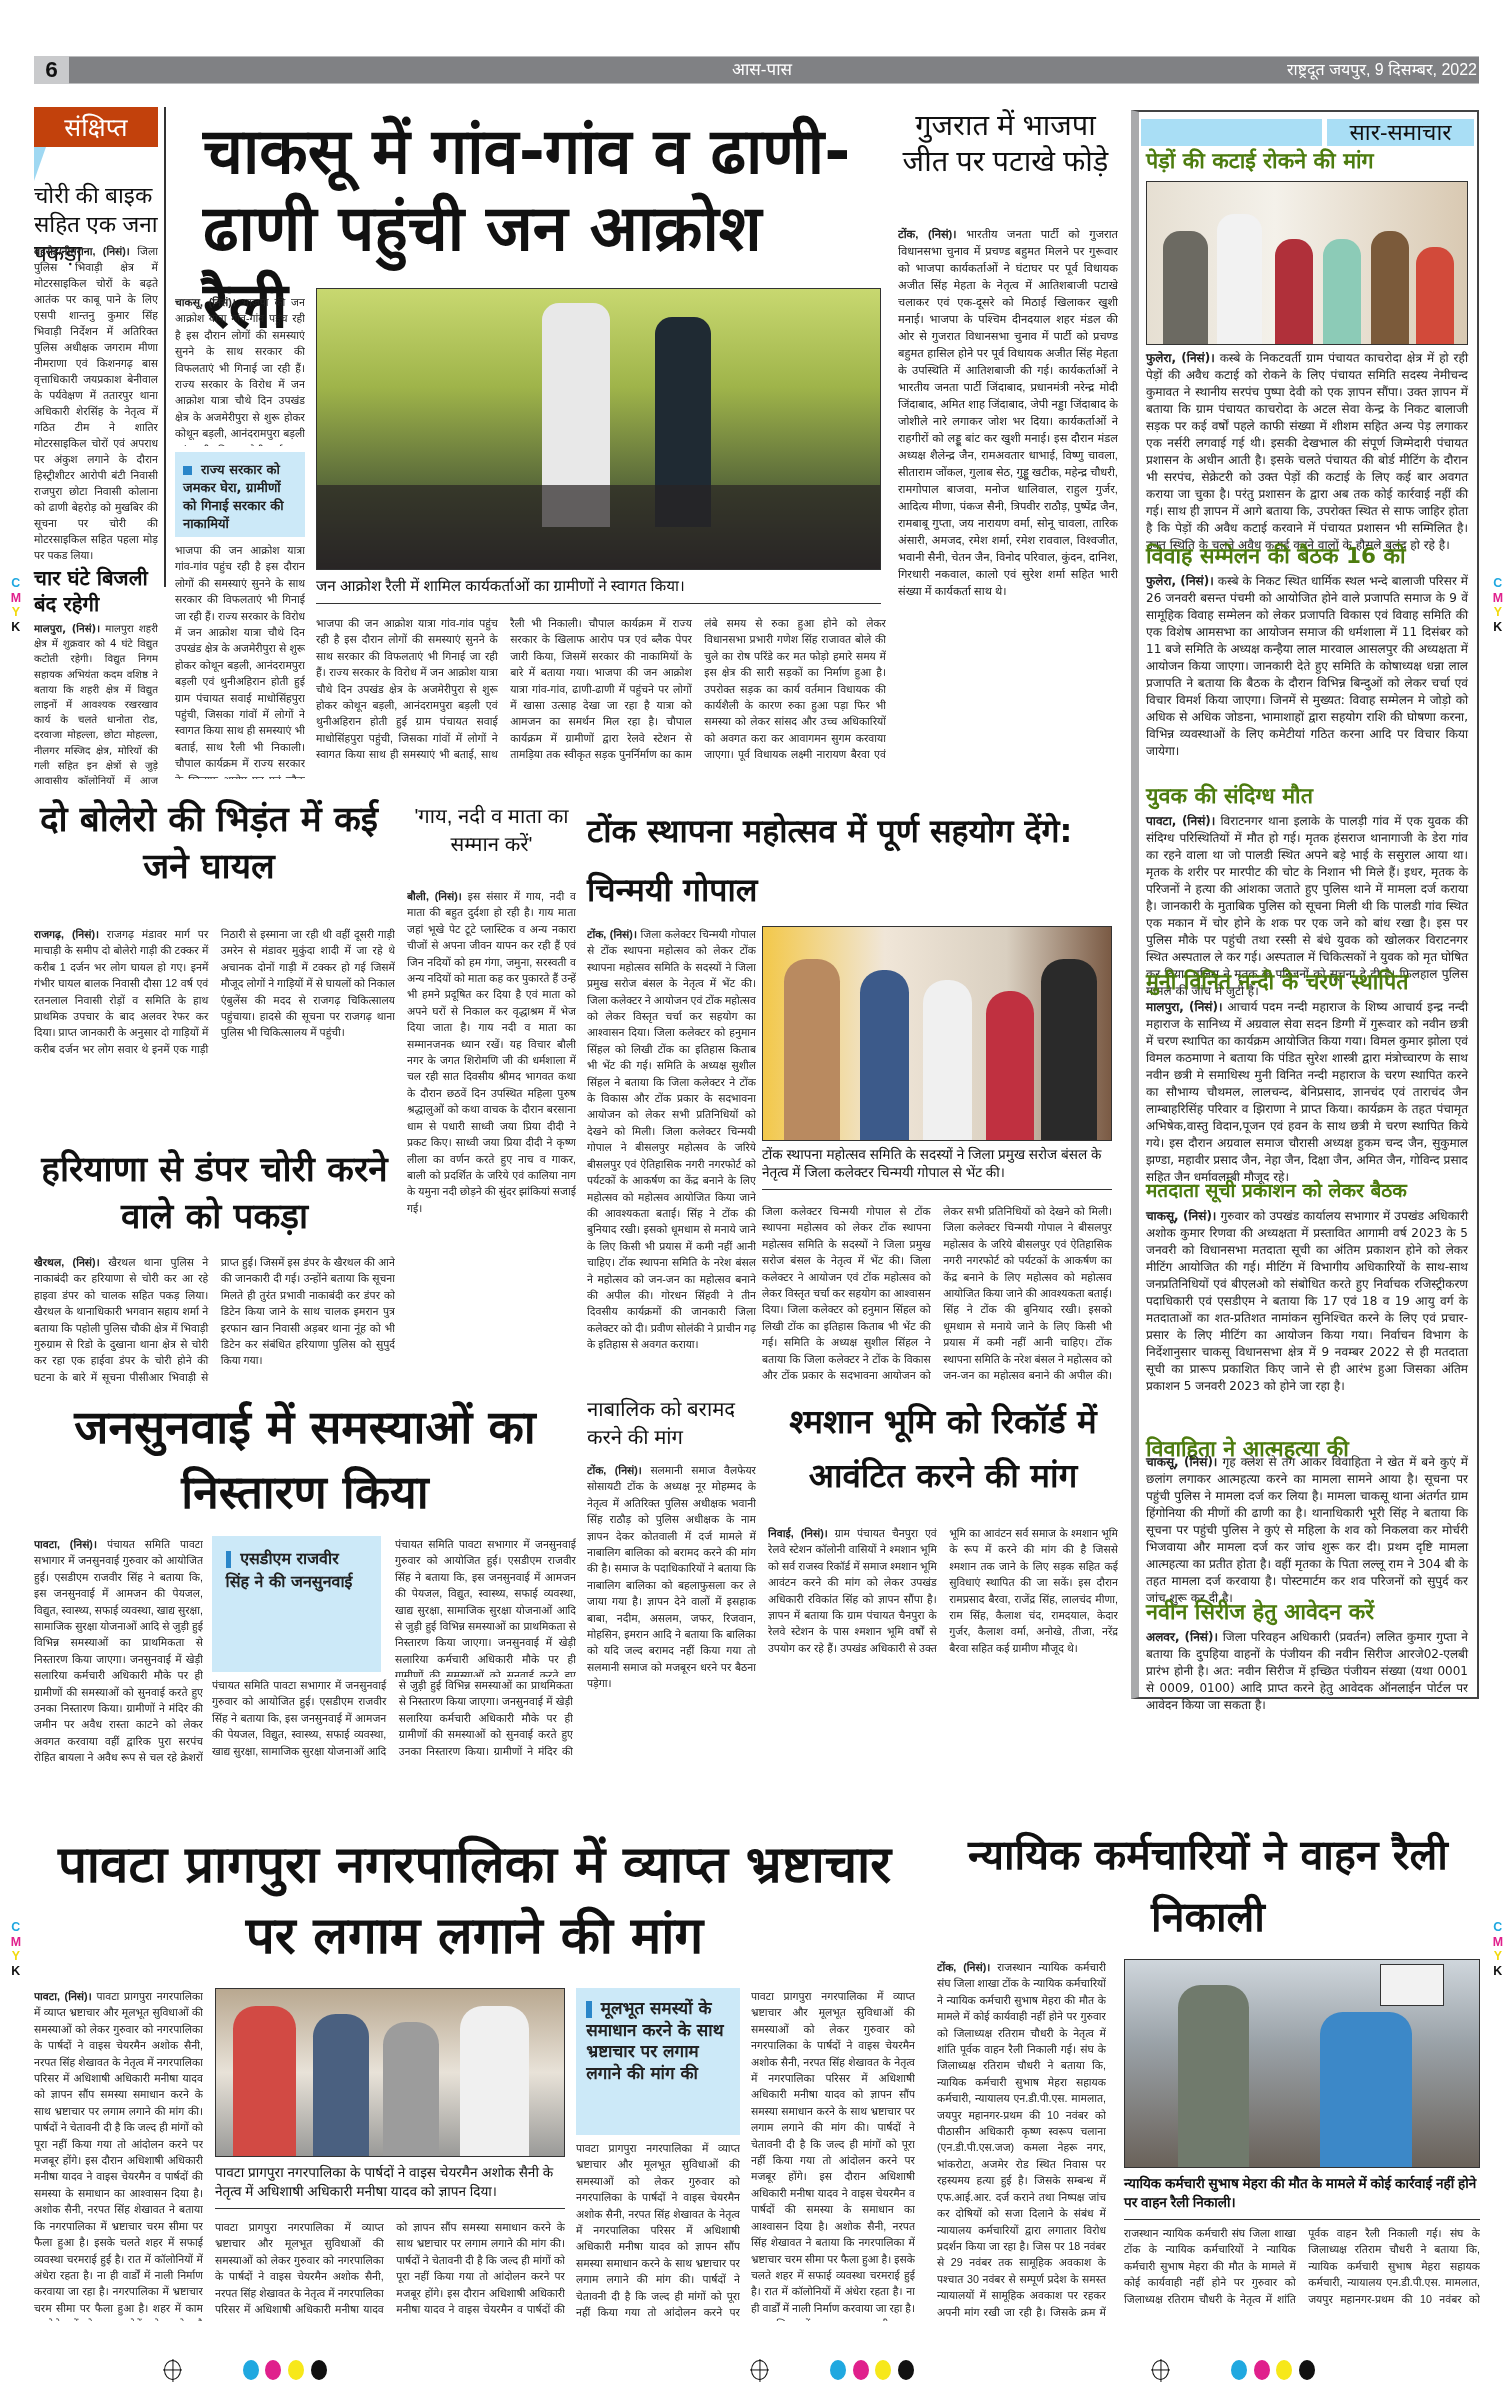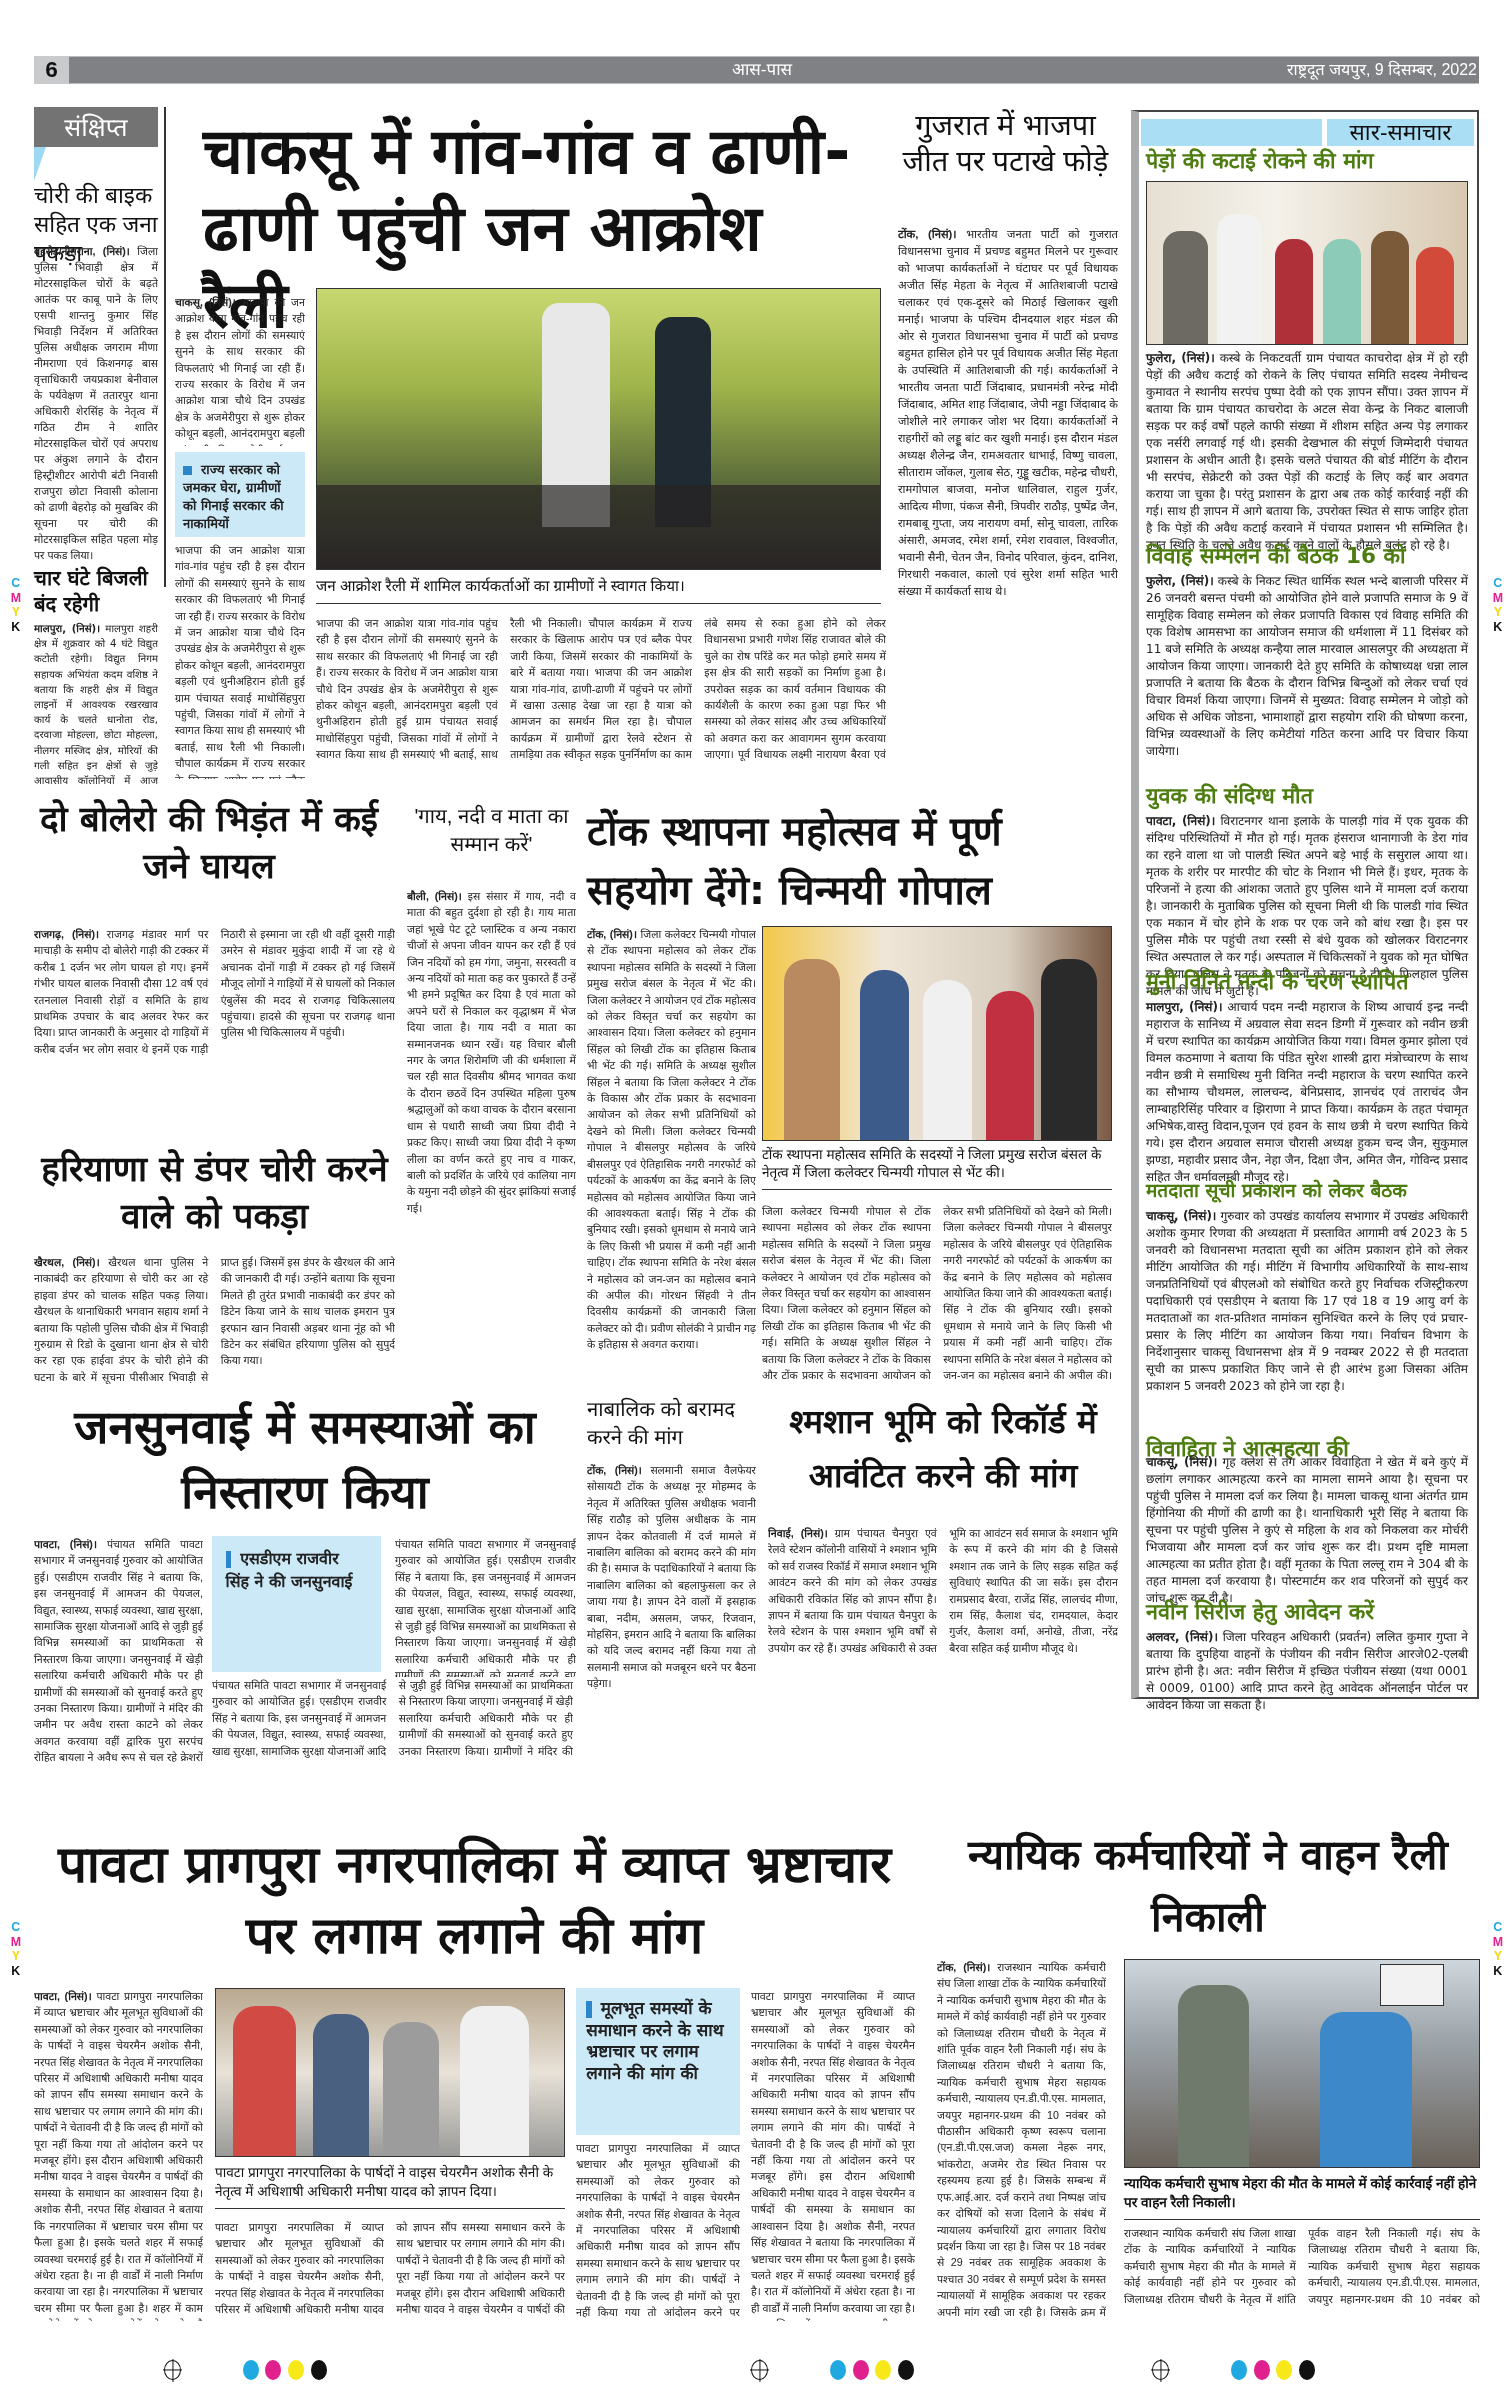--- a/index.html
+++ b/index.html
@@ -10,21 +10,21 @@
   .section-name { left: 649px; top: 56px; width: 226px; height: 28px; color: #fff; font-size: 17px; text-align: center; line-height: 28px; font-family: "Liberation Sans", sans-serif; }
   .dateline { right: 35px; top: 56px; height: 28px; color: #fff; font-size: 16px; line-height: 28px; font-family: "Liberation Sans", sans-serif; }
   .vrule { position: absolute; width: 1.7px; background: #333; }
   .headline { position: absolute; font-family: "DejaVu Sans", sans-serif; font-weight: bold; line-height: 1.25; color: #111; }
   .headline.cond { font-family: "Liberation Sans", sans-serif; font-weight: normal; }
   .body-text { position: absolute; font-family: "Liberation Sans", sans-serif; font-size: 12.4px; line-height: 18px; text-align: justify; color: #222; overflow: hidden; }
   .body-text.serif { font-family: "DejaVu Sans", sans-serif; font-size: 11.3px; line-height: 17.5px; }
   .body-text .place { font-weight: bold; }
   .col2 { column-count: 2; column-gap: 12.4px; }
   .col3 { column-count: 3; column-gap: 12.4px; }
-  .kicker { position: absolute; background: #737373; color: #fff; font-size: 25px; text-align: center; font-family: "Liberation Sans", sans-serif; }
+  .kicker { position: absolute; background: #c2410c; color: #fff; font-size: 25px; text-align: center; font-family: "Liberation Sans", sans-serif; }
   .kicker-tail { position: absolute; width: 0; height: 0; border-left: 12.4px solid #9fd8f2; border-bottom: 34px solid transparent; }
   .pull-box { position: absolute; background: #cce9f8; padding: 12.4px 13.6px; font-size: 17px; line-height: 22.6px; font-weight: bold; color: #222; font-family: "DejaVu Sans", sans-serif; }
   .pull-box .sq { display: inline-block; width: 9px; height: 9px; background: #2a86c9; margin-right: 9px; vertical-align: middle; }
   .photo { position: absolute; border: 1.7px solid #333; overflow: hidden; }
   .caption { position: absolute; font-family: "Liberation Sans", sans-serif; font-size: 15.2px; line-height: 20.3px; color: #111; border-bottom: 1.7px solid #333; padding-bottom: 6.8px; }
   .sar-box { position: absolute; left: 1131px; top: 110px; width: 348px; height: 1589px; border: 2.3px solid #444; border-left: 8px solid #a9aaac; background: #fff; }
   .sar-band { position: absolute; left: 1141px; top: 119px; width: 181px; height: 27px; background: #a9def5; }
   .sar-label { position: absolute; left: 1327px; top: 119px; width: 147px; height: 27px; background: #a9def5; color: #111; font-size: 22.6px; line-height: 27px; text-align: center; font-family: "Liberation Sans", sans-serif; }
   .right-news .h { position: absolute; font-weight: bold; font-size: 21.5px; line-height: 27px; font-family: "DejaVu Sans", sans-serif; color: #4d7c0f; }
   .right-news .t { position: absolute; font-size: 12px; line-height: 17px; text-align: justify; font-family: "DejaVu Sans", sans-serif; color: #222; }
@@ -175,21 +175,21 @@
   <span class="place">खैरथल, (निसं)।</span>
   <span>खैरथल थाना पुलिस ने नाकाबंदी कर हरियाणा से चोरी कर आ रहे हाइवा डंपर को चालक सहित पकड़ लिया। खैरथल के थानाधिकारी भगवान सहाय शर्मा ने बताया कि पहोली पुलिस चौकी क्षेत्र में भिवाड़ी गुरुग्राम से रिडो के दुखाना थाना क्षेत्र से चोरी कर रहा एक हाईवा डंपर के चोरी होने की घटना के बारे में सूचना पीसीआर भिवाड़ी से प्राप्त हुई। जिसमें इस डंपर के खैरथल की आने की जानकारी दी गई। उन्होंने बताया कि सूचना मिलते ही तुरंत प्रभावी नाकाबंदी कर डंपर को डिटेन किया जाने के साथ चालक इमरान पुत्र इरफान खान निवासी अड़बर थाना नूंह को भी डिटेन कर संबंधित हरियाणा पुलिस को सुपुर्द किया गया।</span>
 </div>
 
 <div class="headline cond" style="left:407px;top:802px;width:169px;font-size:20.3px;line-height:28px;text-align:center;">'गाय, नदी व माता का सम्मान करें'</div>
 <div class="body-text" style="left:407px;top:888px;width:169px;height:497px;font-size:10.7px;line-height:16.4px;">
   <span class="place">बौली, (निसं)।</span>
   <span>इस संसार में गाय, नदी व माता की बहुत दुर्दशा हो रही है। गाय माता जहां भूखे पेट टूटे प्लास्टिक व अन्य नकारा चीजों से अपना जीवन यापन कर रही हैं एवं जिन नदियों को हम गंगा, जमुना, सरस्वती व अन्य नदियों को माता कह कर पुकारते हैं उन्हें भी हमने प्रदूषित कर दिया है एवं माता को अपने घरों से निकाल कर वृद्धाश्रम में भेज दिया जाता है। गाय नदी व माता का सम्मानजनक ध्यान रखें। यह विचार बौली नगर के जगत शिरोमणि जी की धर्मशाला में चल रही सात दिवसीय श्रीमद भागवत कथा के दौरान छठवें दिन उपस्थित महिला पुरुष श्रद्धालुओं को कथा वाचक के दौरान बरसाना धाम से पधारी साध्वी जया प्रिया दीदी ने प्रकट किए। साध्वी जया प्रिया दीदी ने कृष्ण लीला का वर्णन करते हुए नाच व गाकर, बाली को प्रदर्शित के जरिये एवं कालिया नाग के यमुना नदी छोड़ने की सुंदर झांकियां सजाई गई।</span>
 </div>
 
-<div class="headline" style="left:587px;top:802px;width:525px;font-size:40px;line-height:59px;">टोंक स्थापना महोत्सव में पूर्ण सहयोग देंगे: चिन्मयी गोपाल</div>
+<div class="headline" style="left:587px;top:802px;width:525px;font-size:32px;line-height:59px;">टोंक स्थापना महोत्सव में पूर्ण सहयोग देंगे: चिन्मयी गोपाल</div>
 <div class="body-text" style="left:587px;top:926px;width:169px;height:457px;font-size:10.7px;line-height:16.4px;">
   <span class="place">टोंक, (निसं)।</span>
   <span>जिला कलेक्टर चिन्मयी गोपाल से टोंक स्थापना महोत्सव को लेकर टोंक स्थापना महोत्सव समिति के सदस्यों ने जिला प्रमुख सरोज बंसल के नेतृत्व में भेंट की। जिला कलेक्टर ने आयोजन एवं टोंक महोत्सव को लेकर विस्तृत चर्चा कर सहयोग का आश्वासन दिया। जिला कलेक्टर को हनुमान सिंहल को लिखी टोंक का इतिहास किताब भी भेंट की गई। समिति के अध्यक्ष सुशील सिंहल ने बताया कि जिला कलेक्टर ने टोंक के विकास और टोंक प्रकार के सदभावना आयोजन को लेकर सभी प्रतिनिधियों को देखने को मिली। जिला कलेक्टर चिन्मयी गोपाल ने बीसलपुर महोत्सव के जरिये बीसलपुर एवं ऐतिहासिक नगरी नगरफोर्ट को पर्यटकों के आकर्षण का केंद्र बनाने के लिए महोत्सव को महोत्सव आयोजित किया जाने की आवश्यकता बताई। सिंह ने टोंक की बुनियाद रखी। इसको धूमधाम से मनाये जाने के लिए किसी भी प्रयास में कमी नहीं आनी चाहिए। टोंक स्थापना समिति के नरेश बंसल ने महोत्सव को जन-जन का महोत्सव बनाने की अपील की। गोरधन सिंहवी ने तीन दिवसीय कार्यक्रमों की जानकारी जिला कलेक्टर को दी। प्रवीण सोलंकी ने प्राचीन गढ़ के इतिहास से अवगत कराया।</span>
 </div>
 <div class="photo" style="left:762px;top:926px;width:350px;height:215px;background:linear-gradient(90deg,#f3c84a 0%,#f0e6d8 35%,#d9cfc0 70%,#7a5a44 100%);">
   <div style="position:absolute;left:6%;top:15%;width:16%;height:85%;background:#b98a60;border-radius:22.6px 22.6px 0 0;"></div>
   <div style="position:absolute;left:28%;top:20%;width:14%;height:80%;background:#3c5a8a;border-radius:22.6px 22.6px 0 0;"></div>
   <div style="position:absolute;left:46%;top:25%;width:14%;height:75%;background:#f0f0f0;border-radius:22.6px 22.6px 0 0;"></div>
   <div style="position:absolute;left:64%;top:30%;width:14%;height:70%;background:#c03040;border-radius:22.6px 22.6px 0 0;"></div>
   <div style="position:absolute;left:80%;top:15%;width:16%;height:85%;background:#2a2a2a;border-radius:22.6px 22.6px 0 0;"></div>

